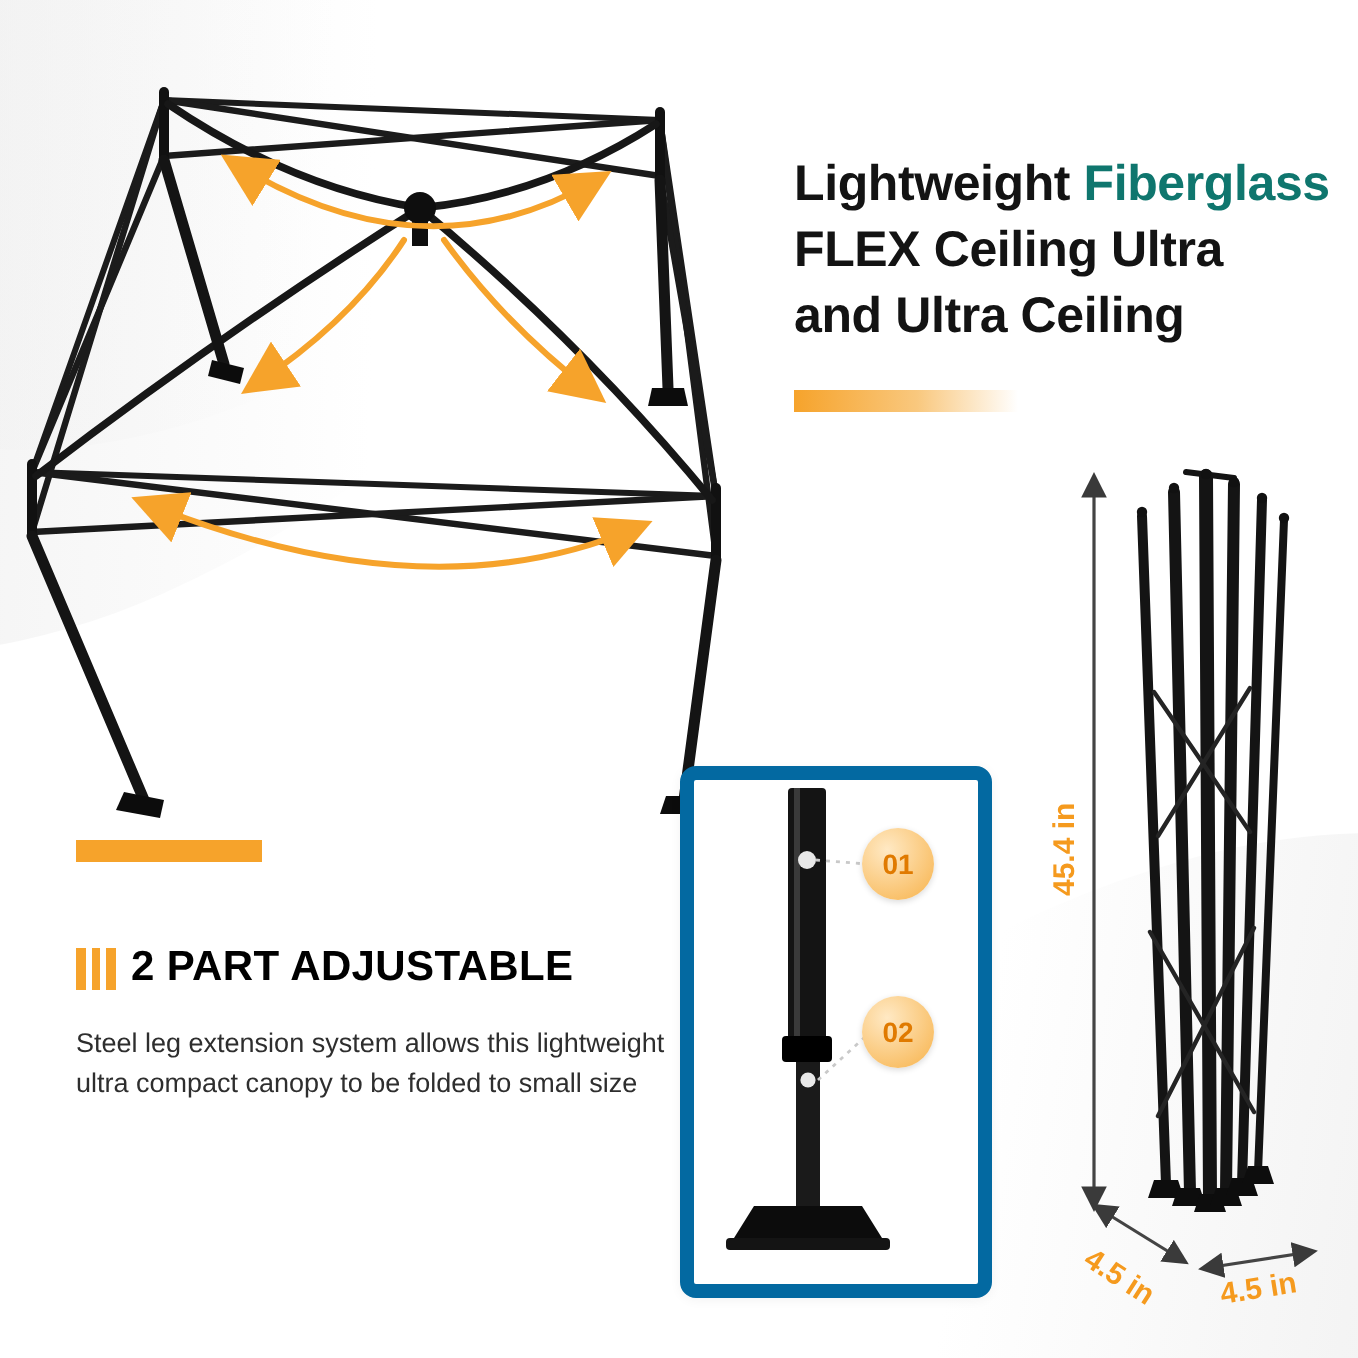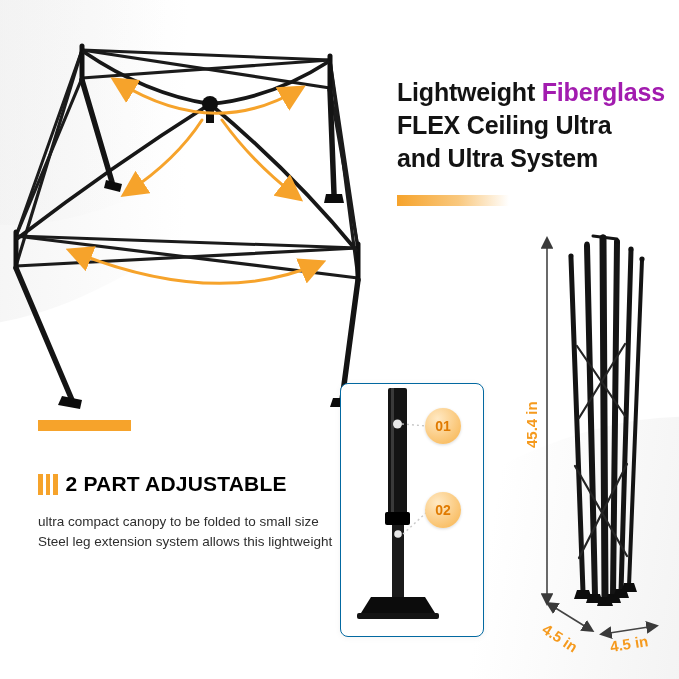--- a/index.html
+++ b/index.html
@@ -26,36 +26,36 @@
     transform:rotate(-16deg);border-radius:60% 40% 0 0;
   }
   .layer{position:absolute;z-index:1;}
 
   
   .headline{
     left:397px;top:76px;width:272px;
     font-size:25px;font-weight:bold;line-height:1.32;color:#131313;
     letter-spacing:-0.2px;
   }
-  .headline .hl{color:#a21caf;}
+  .headline .hl{color:#0f766e;}
   .headline-bar{
     left:397px;top:195px;width:112px;height:11px;
     background:linear-gradient(90deg,#F6A32B 0%,#F9C87E 55%,rgba(249,200,126,0) 100%);
   }
 
   
   .frame-illo{left:0px;top:8px;width:395px;height:405px;}
 
   
   .folded{left:505px;top:226px;width:170px;height:440px;}
 
   
   .leg-panel{
     left:340px;top:383px;width:142px;height:252px;
-    background:#ffffff;border:1px solid #0369a1;border-radius:8px;
+    background:#ffffff;border:7px solid #0369a1;border-radius:8px;
     box-shadow:0 1px 6px rgba(0,0,0,0.05);
   }
   .leg-panel svg{position:absolute;left:0;top:0;}
   .callout{
     position:absolute;width:36px;height:36px;border-radius:50%;
     background:radial-gradient(circle at 35% 30%,#ffe9c4 0%,#f7b24a 100%);
     color:#e07a00;font-weight:bold;font-size:14px;
     display:flex;align-items:center;justify-content:center;
     box-shadow:0 1px 3px rgba(0,0,0,0.15);
   }
@@ -146,21 +146,21 @@
       <path d="M202,112 Q176,152 128,184" marker-end="url(#arrO)"></path>
       <path d="M222,112 Q252,154 296,188" marker-end="url(#arrO)"></path>
       <path d="M74,244 Q214,300 318,256" marker-start="url(#arrO)" marker-end="url(#arrO)"></path>
     </g>
   </svg>
 </div>
 
 <div class="layer headline">
   <div><span>Lightweight </span><span class="hl">Fiberglass</span></div>
   <div>FLEX Ceiling Ultra</div>
-  <div>and Ultra System</div>
+  <div>and Ultra Ceiling</div>
 </div>
 <div class="layer headline-bar"></div>
 
 <div class="layer folded">
   <svg width="170" height="440" viewBox="0 0 170 440">
     <defs>
       <marker id="arrD" markerWidth="8" markerHeight="8" refX="5.5" refY="4" orient="auto-start-reverse">
         <path d="M0,0 L8,4 L0,8 Z" fill="#3a3a3a"></path>
       </marker>
     </defs>
@@ -229,15 +229,15 @@
 <div class="layer accent-bar"></div>
 <div class="layer feature-head">
   <div class="bars-icon">
     <span></span>
       <span></span>
       <span></span>
   </div>
   <div class="feature-title">2 PART ADJUSTABLE</div>
 </div>
 <div class="layer feature-desc">
+  <div>Steel leg extension system allows this lightweight</div>
   <div>ultra compact canopy to be folded to small size</div>
-  <div>Steel leg extension system allows this lightweight</div>
 </div>
 
 </body></html>

